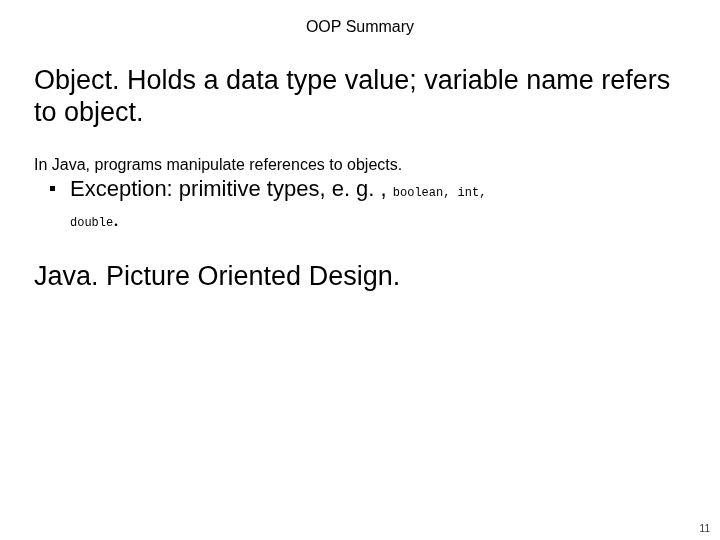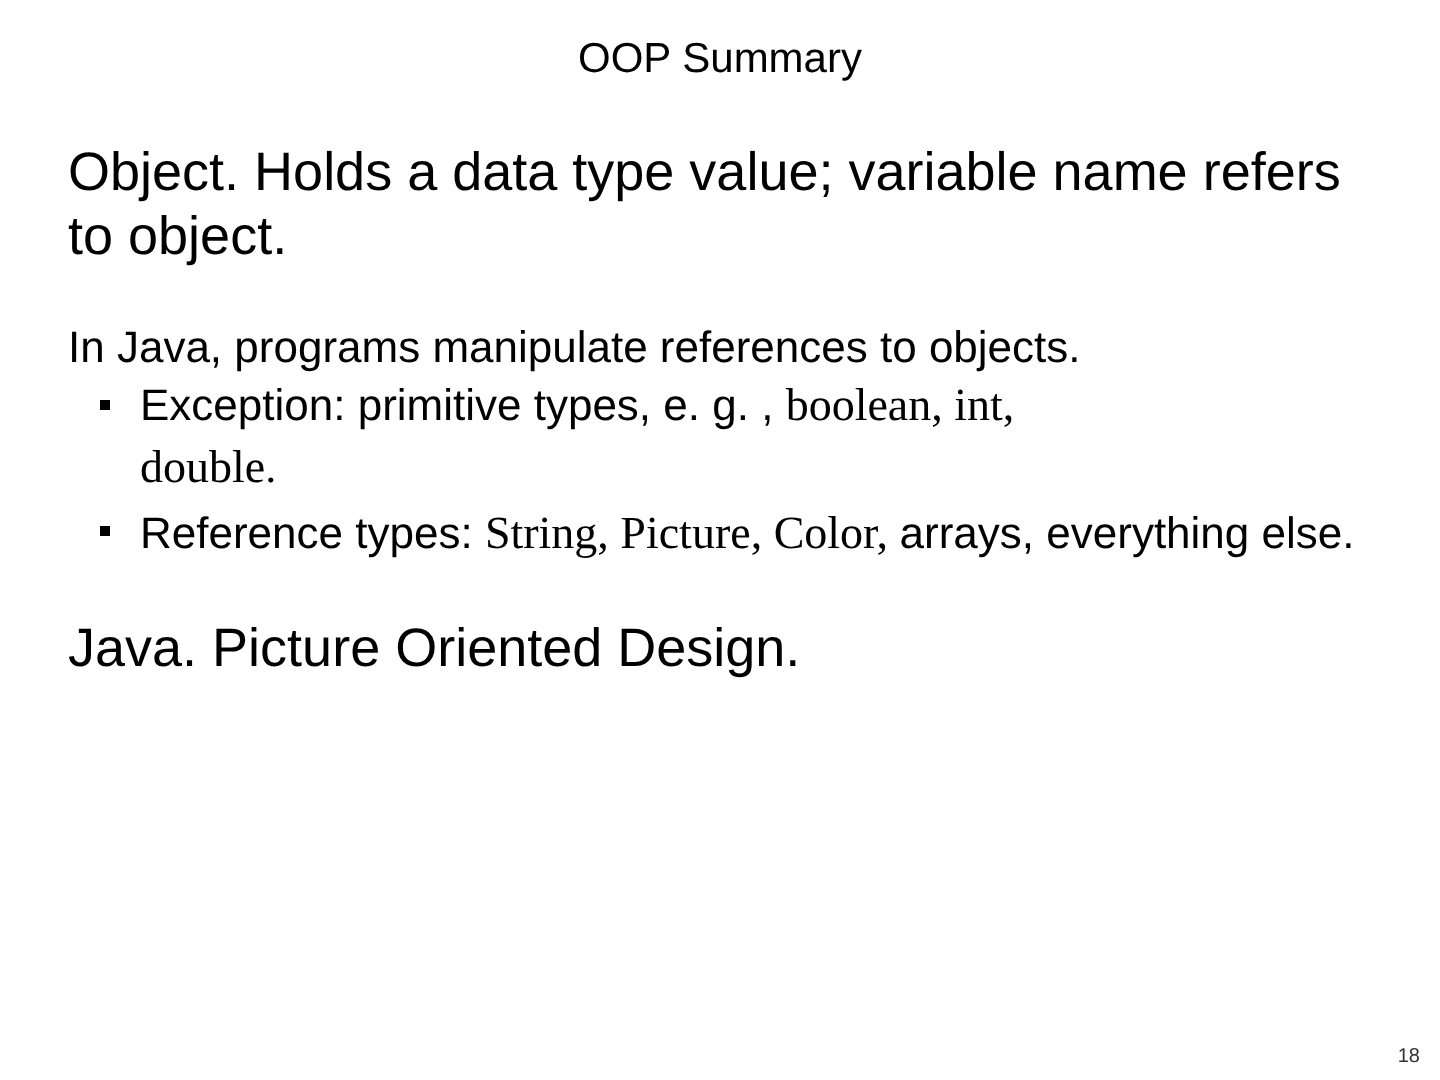--- a/index.html
+++ b/index.html
@@ -7,50 +7,50 @@
       width: 720px;
       height: 540px;
       background: #fff;
       font-family: "Comic Sans MS", "Chalkboard", cursive, sans-serif;
       color: #000;
       position: relative;
       padding: 18px 34px 0 34px;
     }
     .title {
       text-align: center;
-      font-size: 21px;
+      font-size: 16px;
       margin-bottom: 28px;
     }
     .para {
       font-size: 27px;
       line-height: 1.2;
       margin-bottom: 26px;
     }
     .list-block { margin-bottom: 28px; }
-    .lead { font-size: 22px; line-height: 1.2; }
+    .lead { font-size: 16px; line-height: 1.2; }
     .bullet-item {
       padding-left: 36px;
       text-indent: -20px;
       font-size: 22px;
       line-height: 1.2;
       margin-top: 2px;
     }
     .bullet-item.second { margin-top: 6px; }
     .sq {
       display: inline-block;
       width: 5px; height: 5px;
       background: #000;
       vertical-align: middle;
       margin-right: 15px;
       position: relative;
       top: -2px;
     }
     .code {
-      font-family: Liberation Serif, serif;
-      font-size: 23px;
+      font-family: Liberation Mono, monospace;
+      font-size: 12px;
     }
     .code-line {
       font-family: "Courier New", monospace;
       font-size: 18px;
       display: block;
       padding-left: 36px;
       margin-top: 4px;
     }
     .footer {
       position: absolute;
@@ -71,22 +71,19 @@
 </div>
 
 <div class="list-block">
   <div class="lead">In Java, programs manipulate references to objects.</div>
 
   <div class="bullet-item">
     <span class="sq"></span><span>Exception:  primitive types, e. g. , </span><span class="code">boolean, int,</span>
   </div>
   <span class="code-line"><span class="code">double</span><span style="font-family:'Comic Sans MS',cursive;font-size:22px;">. </span></span>
 
-  <div class="bullet-item second">
-    <span class="sq"></span><span>Reference types:  </span><span class="code">String, Picture, Color, </span><span>arrays, everything else.</span>
-  </div>
 </div>
 
 <div class="para">
   <span>Java.</span><span>  Picture Oriented Design.</span>
 </div>
 
-<div class="footer">18</div>
+<div class="footer">11</div>
 
 </body></html>

